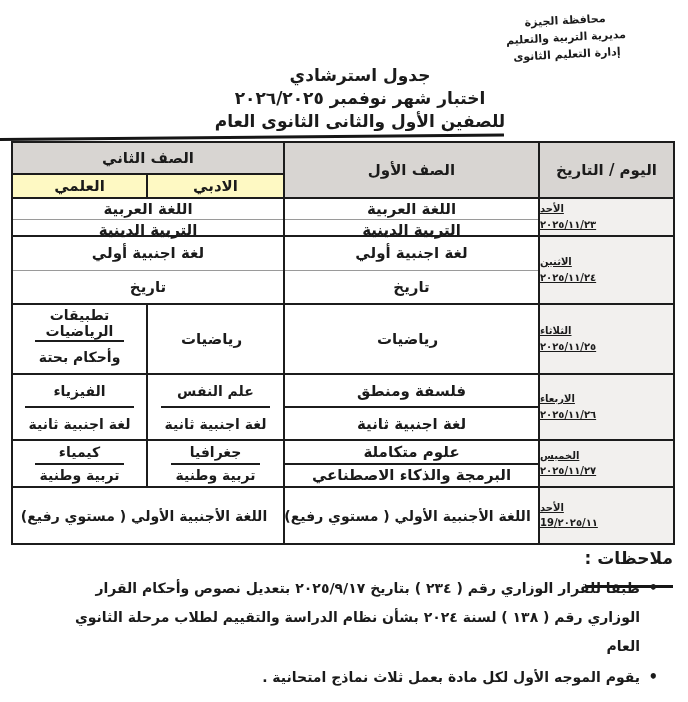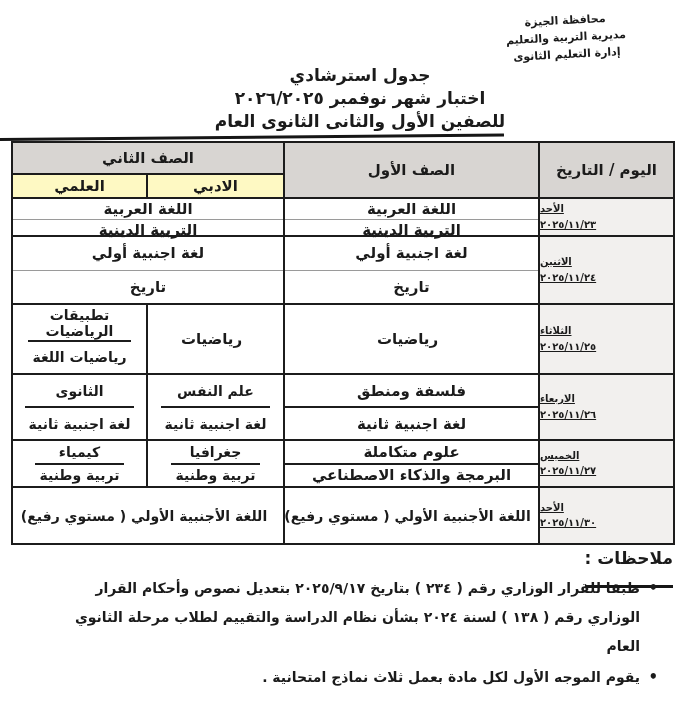--- a/index.html
+++ b/index.html
@@ -142,21 +142,21 @@
       </td>
       <td>
         <div class="single h68">رياضيات</div>
       </td>
       <td>
         <div class="single h68">رياضيات</div>
       </td>
       <td>
         <div class="stack sep-dark h68 fs14">
           <div>تطبيقات الرياضيات</div>
-          <div>رياضيات اللغة</div>
+          <div>وأحكام بحتة</div>
         </div>
       </td>
     </tr>
 
     <tr>
       <td class="daycell">
         <div class="day-inner h66">
           <div>الاربعاء</div>
           <div>٢٠٢٥/١١/٢٦</div>
         </div>
@@ -168,21 +168,21 @@
         </div>
       </td>
       <td>
         <div class="stack sep-dark h66 fs14">
           <div>علم النفس</div>
           <div>لغة اجنبية ثانية</div>
         </div>
       </td>
       <td>
         <div class="stack sep-dark h66 fs14">
-          <div>الثانوى</div>
+          <div>الفيزياء</div>
           <div>لغة اجنبية ثانية</div>
         </div>
       </td>
     </tr>
 
     <tr>
       <td class="daycell">
         <div class="day-inner h60">
           <div>الخميس</div>
           <div>٢٠٢٥/١١/٢٧</div>
@@ -205,21 +205,21 @@
           <div>كيمياء</div>
           <div>تربية وطنية</div>
         </div>
       </td>
     </tr>
 
     <tr>
       <td class="daycell">
         <div class="day-inner h55">
           <div>الأحد</div>
-          <div>٢٠٢٥/١١/٣٠</div>
+          <div>٢٠٢٥/١١/19</div>
         </div>
       </td>
       <td>
         <div class="single h55 fs14">اللغة الأجنبية الأولي ( مستوي رفيع)</div>
       </td>
       <td colspan="2">
         <div class="single h55 fs14">اللغة الأجنبية الأولي ( مستوي رفيع)</div>
       </td>
     </tr>
   </tbody>

